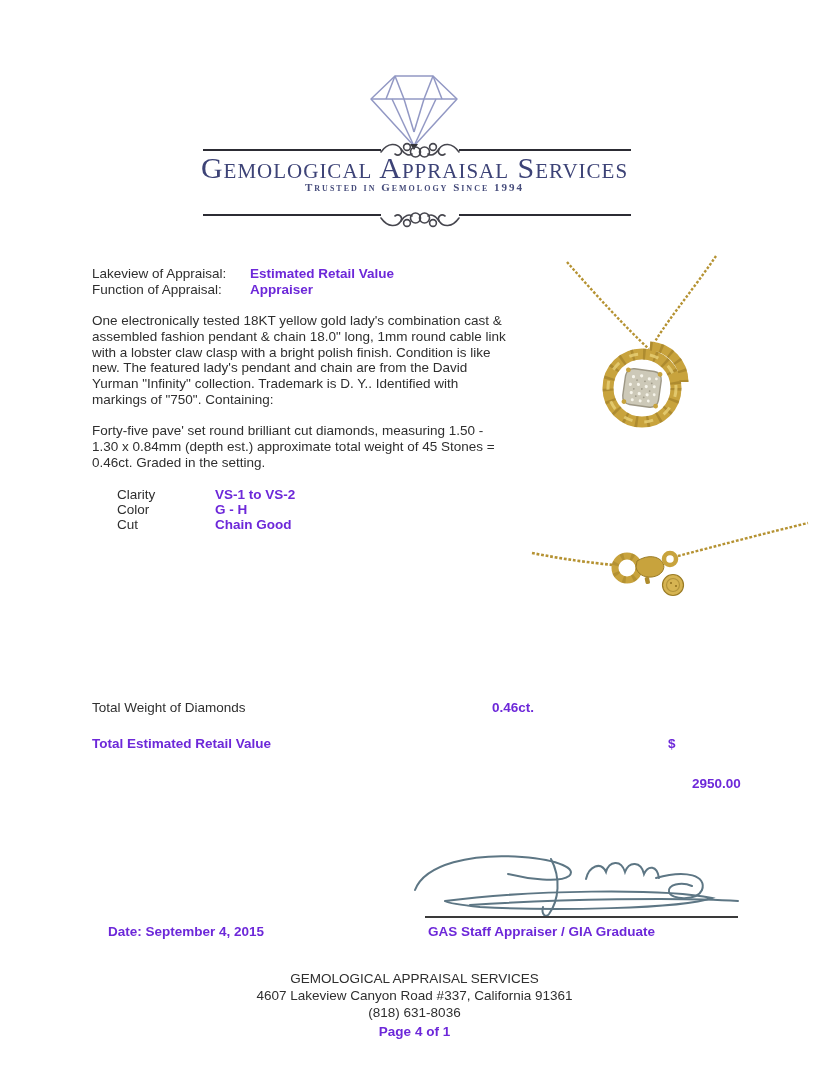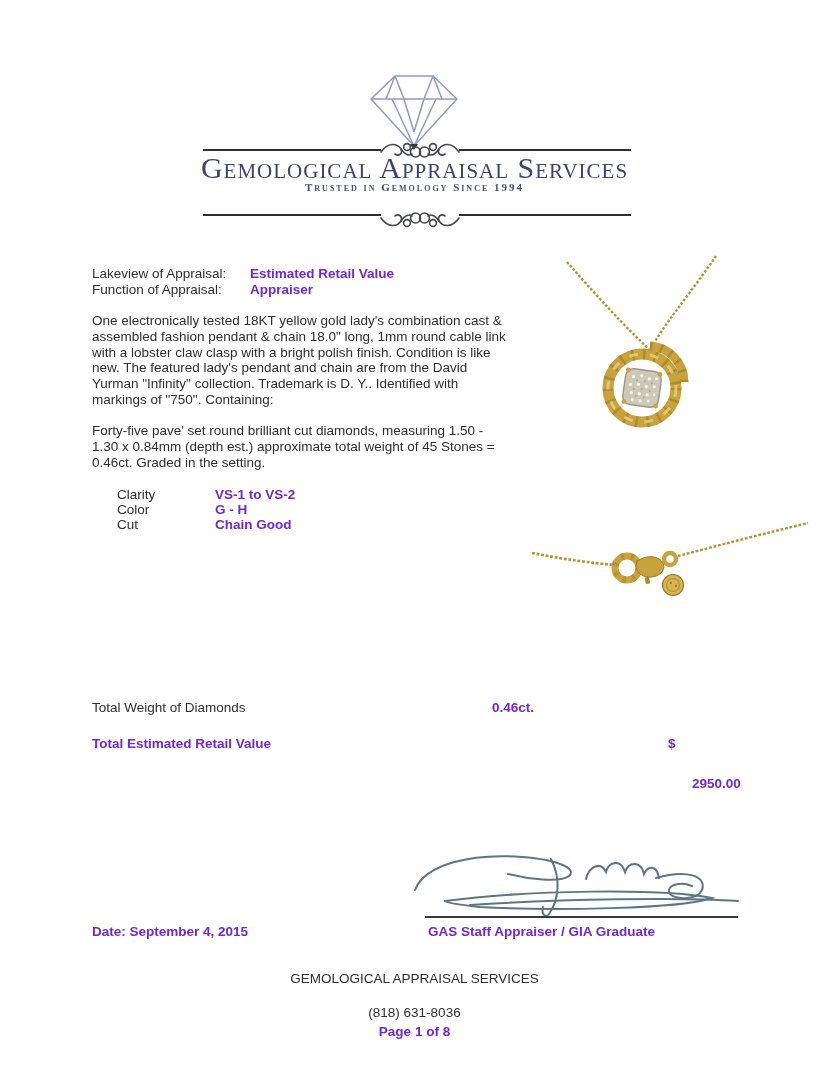--- a/index.html
+++ b/index.html
@@ -206,20 +206,21 @@
       <path d="M15,42 C25,16 72,5 122,9 C160,12 177,21 169,28 C160,35 128,31 108,26"></path>
       <path d="M151,11 C161,30 159,52 149,66 C146,70 141,67 143,59"></path>
       <path d="M186,31 C189,18 201,13 206,24 C209,13 221,11 225,24 C229,13 241,13 244,26 C248,17 257,17 259,30"></path>
       <path d="M45,53 C130,42 262,40 312,50 C282,61 150,63 80,59 C60,57 48,55 45,53"></path>
       <path d="M256,30 C287,21 307,28 302,42 C297,53 271,52 269,44 C267,37 281,33 292,38"></path>
       <path d="M70,57 C160,51 282,49 338,53"></path>
     </g>
   </svg>
   <div class="abs sig-underline"></div>
 
-  <div class="abs bodytext bold" style="left:92px; top:924px;text-align:right;">Date: September 4, 2015</div>
+  <div class="abs bodytext bold" style="left:108px; top:924px;text-align:right;">Date: September 4, 2015</div>
   <div class="abs bodytext bold" style="left:428px; top:924px;">GAS Staff Appraiser / GIA Graduate</div>
 
   <div class="abs footer-line" style="top:971px;">GEMOLOGICAL APPRAISAL SERVICES</div>
+  <div class="abs footer-line" style="top:988px;">4607 Lakeview Canyon Road #337, California 91361</div>
   <div class="abs footer-line" style="top:1005px;">(818) 631-8036</div>
-  <div class="abs footer-line bold" style="top:1024px;">Page 1 of 8</div>
+  <div class="abs footer-line bold" style="top:1024px;">Page 4 of 1</div>
 
 </div>
 
 </body></html>

